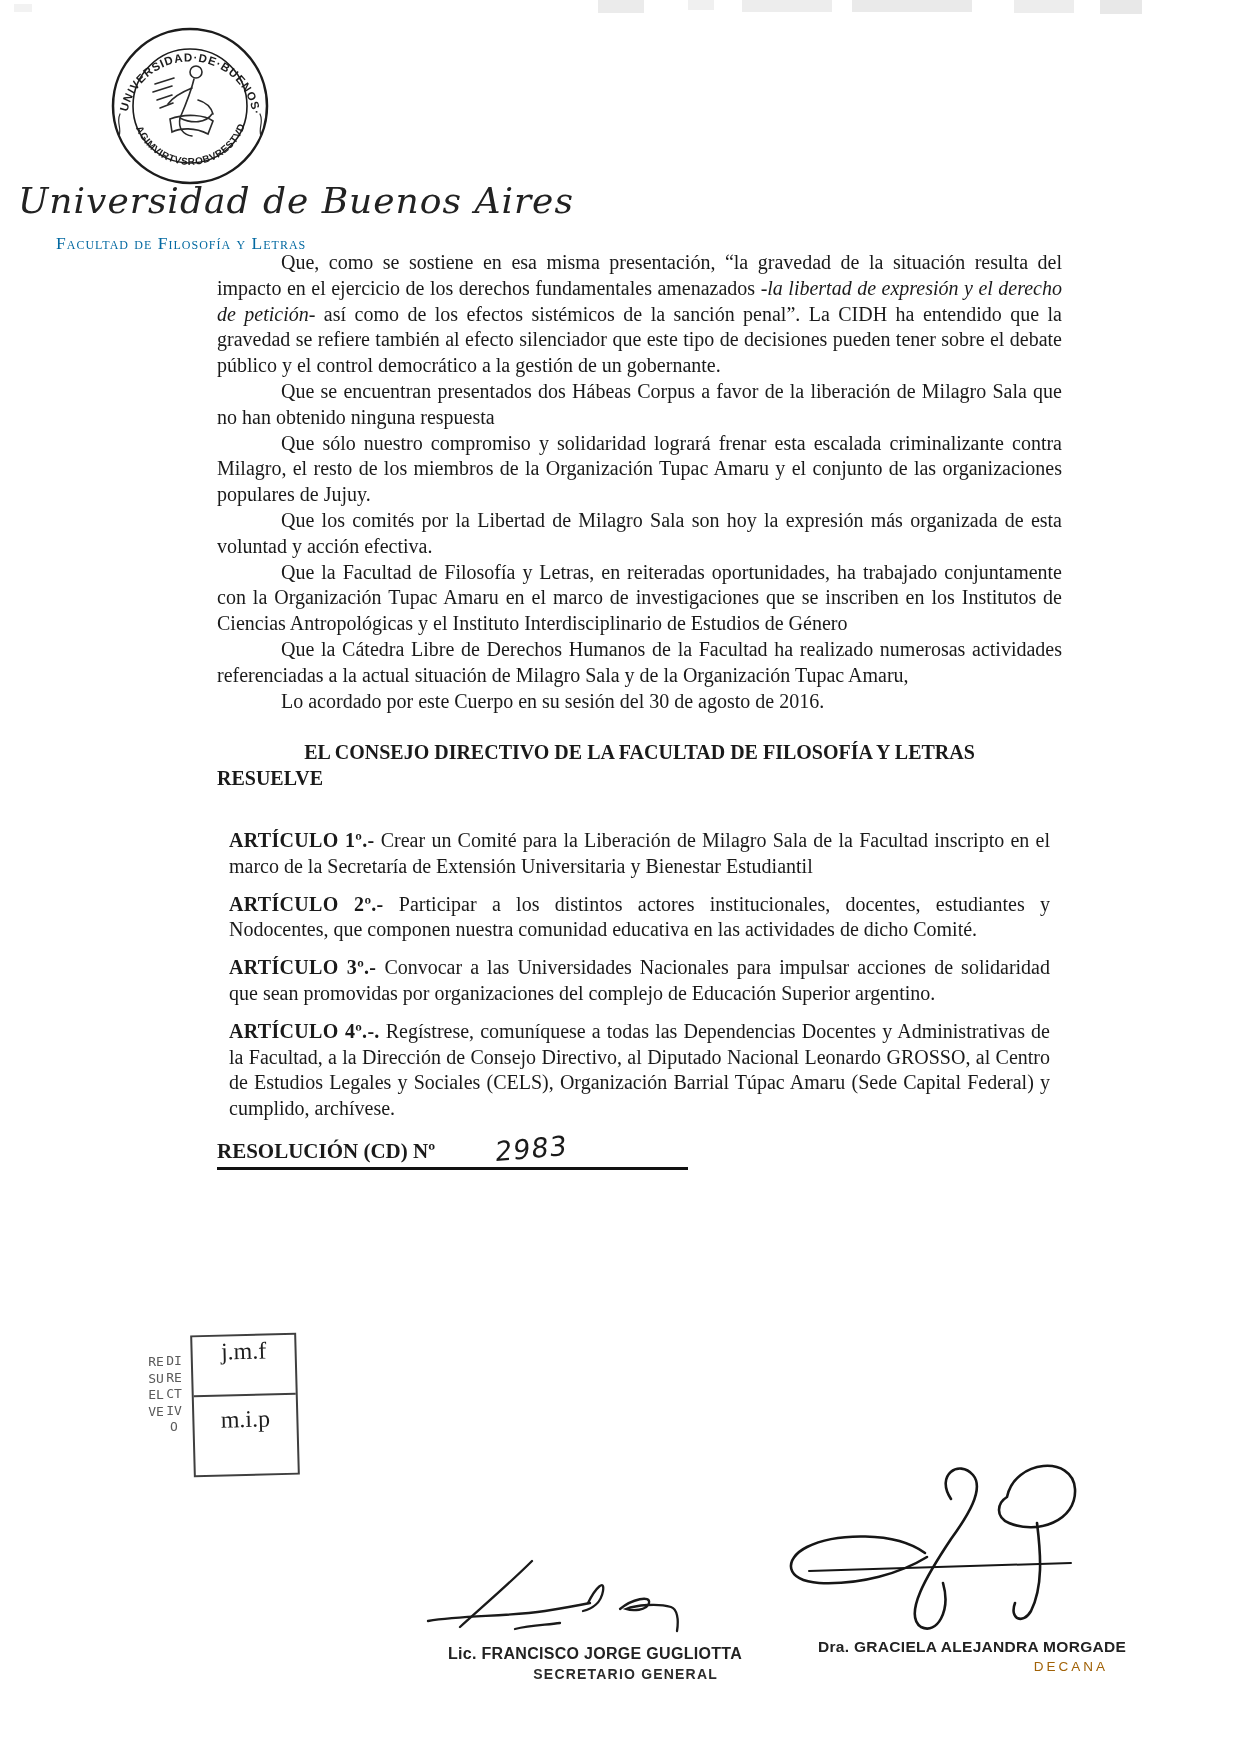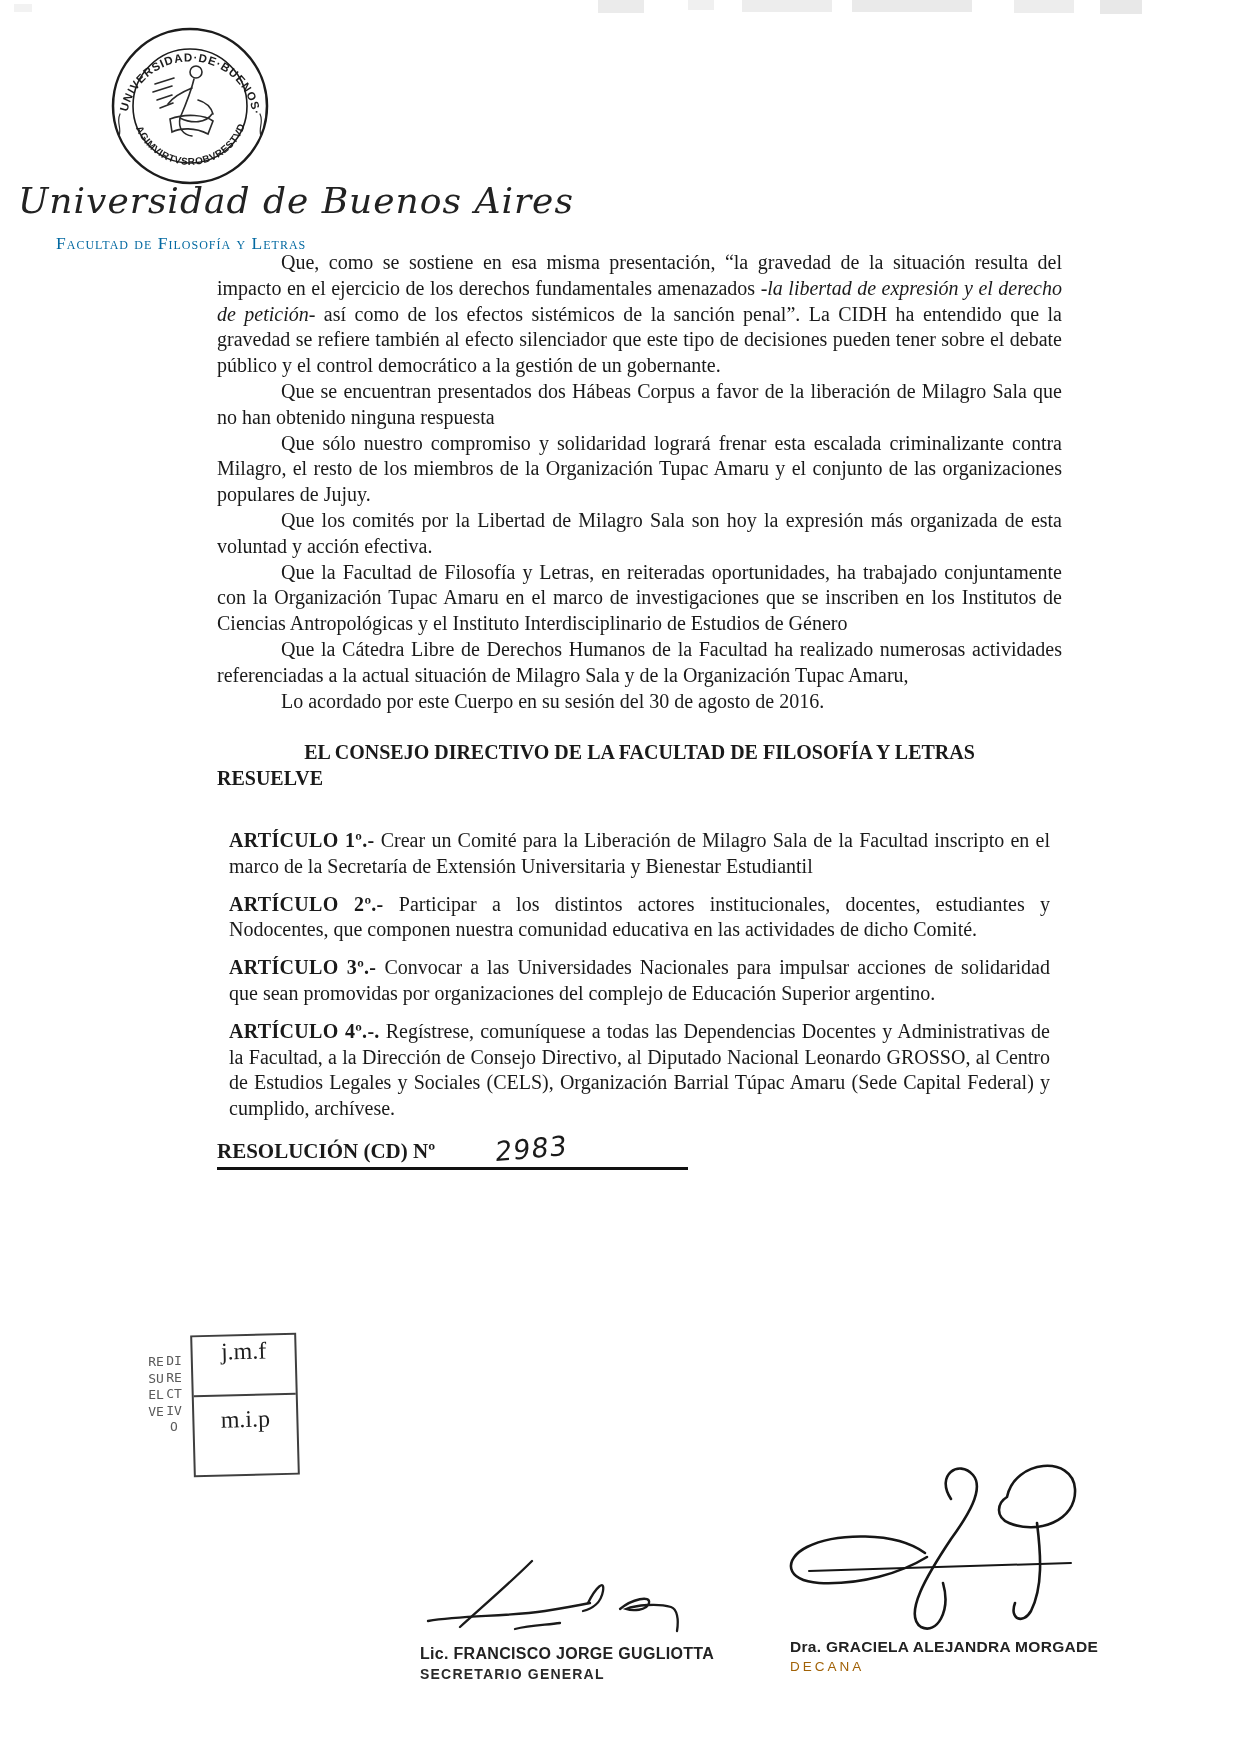--- a/index.html
+++ b/index.html
@@ -62,21 +62,21 @@
     position:absolute;left:46px;top:4px;width:102px;height:138px;
     border:2px solid #3f3f3f;transform:rotate(-1.5deg);background:transparent;
   }
   .cell{width:100%;text-align:center;font-size:24px;color:#1e1e1e;}
   .cell-top{height:60px;border-bottom:2px solid #3f3f3f;padding-top:2px;box-sizing:border-box;}
   .cell-bottom{padding-top:10px;}
 
   .sig{position:absolute;}
   .sig-left-draw{left:420px;top:1545px;}
   .sig-right-draw{left:775px;top:1435px;}
-  .sig-block{position:absolute;text-align:left;font-family:"Liberation Sans", sans-serif;}
+  .sig-block{position:absolute;text-align:right;font-family:"Liberation Sans", sans-serif;margin-left:28px;}
   .sb-left{left:420px;top:1645px;width:270px;}
   .sb-right{left:790px;top:1638px;width:290px;}
   .sig-name{font-size:16px;font-weight:700;color:#222;letter-spacing:0.3px;white-space:nowrap;}
   .sb-right .sig-name{font-size:15.5px;}
   .sig-title{font-size:14px;font-weight:700;letter-spacing:1.2px;margin-top:3px;color:#2a2a2a;}
   .sb-right .sig-title{font-weight:400;letter-spacing:3px;font-size:13.5px;color:#a16207;}
 
   .seal text{font-family:"Liberation Sans", sans-serif;font-weight:bold;}
 </style>
 </head>

